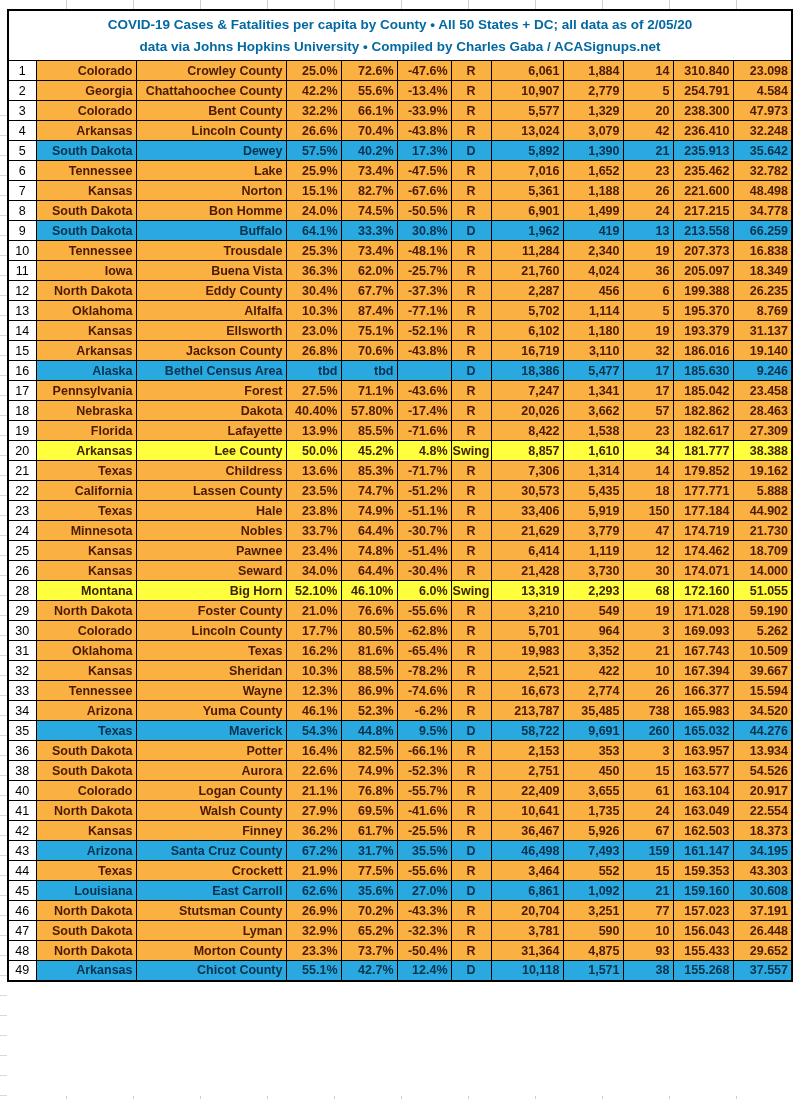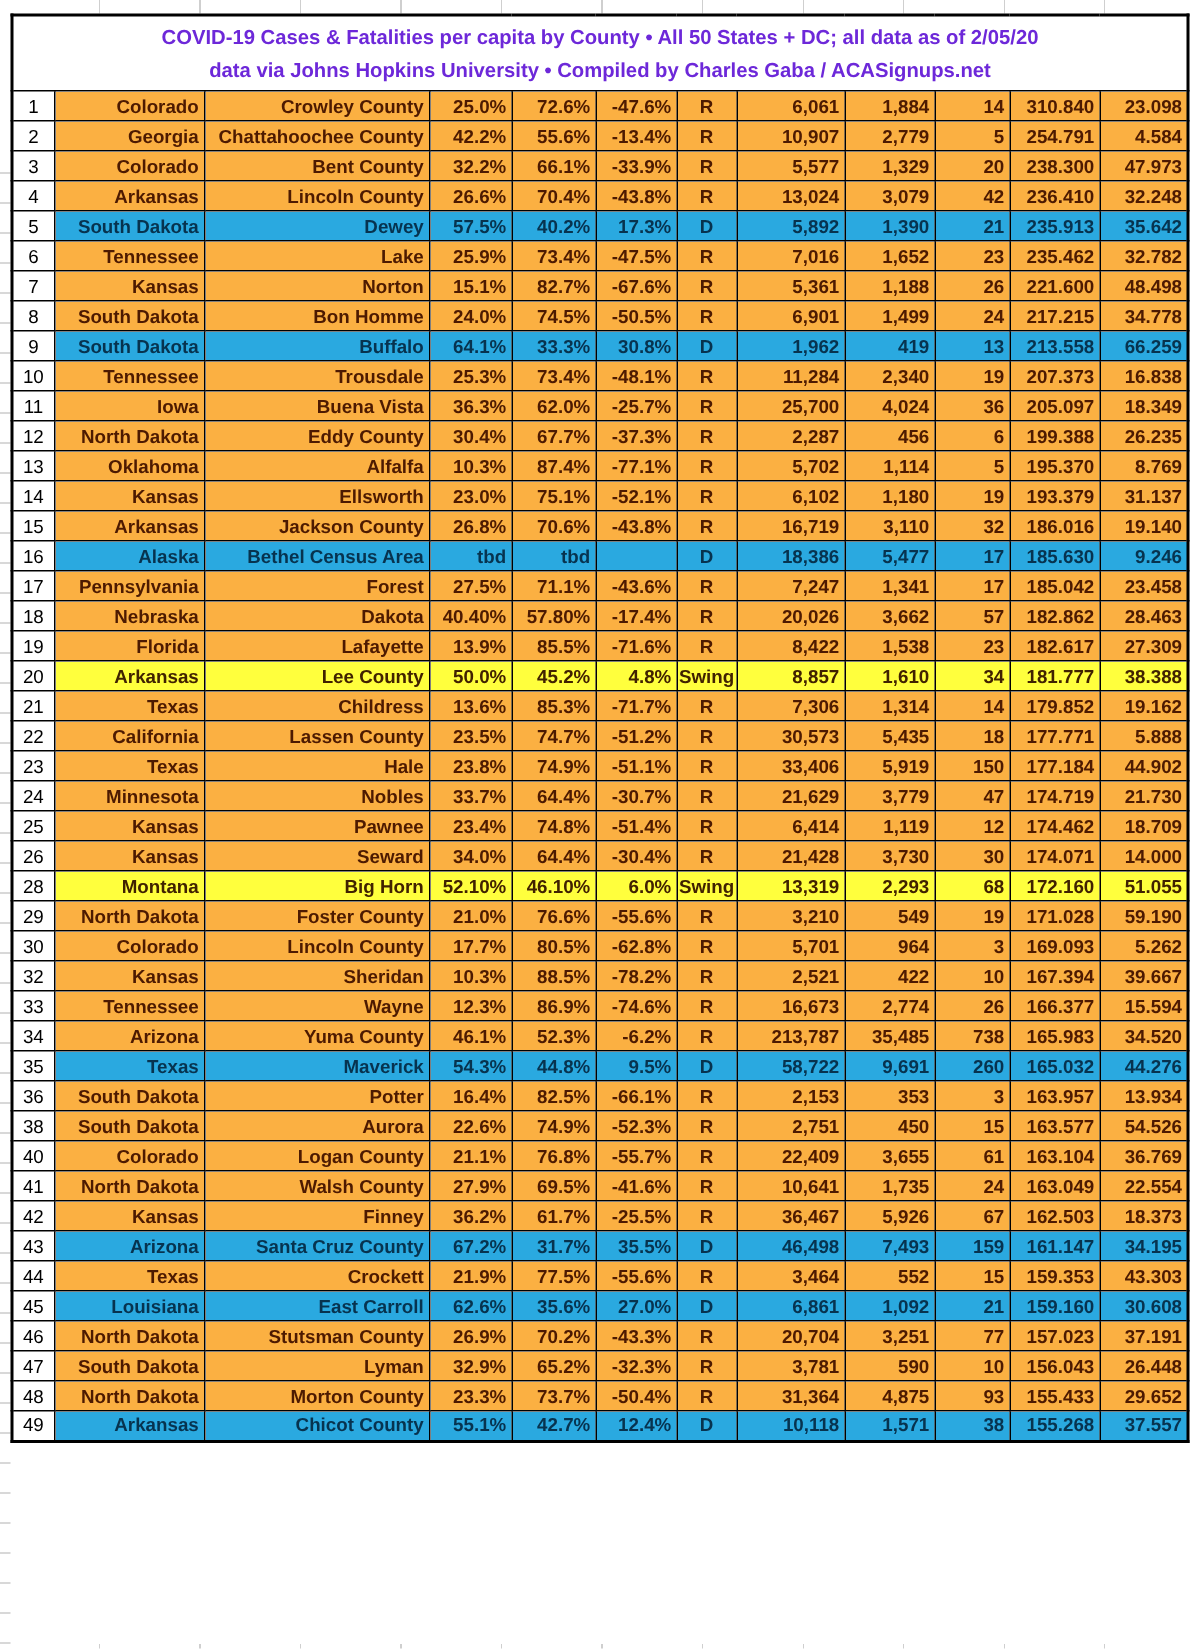--- a/index.html
+++ b/index.html
@@ -25,21 +25,21 @@
     border-collapse:collapse;table-layout:fixed;
     border:2px solid #000;
   }
   col.c-n{width:28px}col.c-state{width:100px}col.c-county{width:150px}
   col.c-biden{width:55px}col.c-trump{width:56px}col.c-diff{width:54px}
   col.c-rd{width:40px}col.c-pop{width:72px}col.c-cases{width:60px}
   col.c-deaths{width:50px}col.c-c1k{width:60px}col.c-d10k{width:59px}
   th,td{border:1px solid #000;overflow:hidden;white-space:nowrap;}
   .title-cell{
     height:47px;background:#fff;text-align:center;vertical-align:middle;
-    font-size:13.5px;font-weight:bold;color:#6d28d9;line-height:1.6;margin-top:47px;
+    font-size:13.5px;font-weight:bold;color:#0369a1;line-height:1.6;margin-top:47px;
   }
   thead th.colhead{
     height:36px;background:#fff;color:#000;text-align:center;vertical-align:middle;
     font-size:12.5px;font-weight:bold;line-height:1.2;white-space:pre-line;
     padding:0 1px;
   }
   tbody tr{height:20px;}
   tbody td{
     font-size:12.5px;font-weight:bold;text-align:right;
     padding:0 3px;vertical-align:middle;
@@ -225,21 +225,21 @@
     <td>16.838</td>
   </tr>
       <tr class="party-r">
     <td class="rownum">11</td>
     <td>Iowa</td>
     <td>Buena Vista</td>
     <td>36.3%</td>
     <td>62.0%</td>
     <td>-25.7%</td>
     <td class="rd">R</td>
-    <td>25,700</td>
+    <td>21,760</td>
     <td>4,024</td>
     <td>36</td>
     <td>205.097</td>
     <td>18.349</td>
   </tr>
       <tr class="party-r">
     <td class="rownum">12</td>
     <td>North Dakota</td>
     <td>Eddy County</td>
     <td>30.4%</td>
@@ -484,20 +484,34 @@
     <td>80.5%</td>
     <td>-62.8%</td>
     <td class="rd">R</td>
     <td>5,701</td>
     <td>964</td>
     <td>3</td>
     <td>169.093</td>
     <td>5.262</td>
   </tr>
       <tr class="party-r">
+    <td class="rownum">31</td>
+    <td>Oklahoma</td>
+    <td>Texas</td>
+    <td>16.2%</td>
+    <td>81.6%</td>
+    <td>-65.4%</td>
+    <td class="rd">R</td>
+    <td>19,983</td>
+    <td>3,352</td>
+    <td>21</td>
+    <td>167.743</td>
+    <td>10.509</td>
+  </tr>
+      <tr class="party-r">
     <td class="rownum">32</td>
     <td>Kansas</td>
     <td>Sheridan</td>
     <td>10.3%</td>
     <td>88.5%</td>
     <td>-78.2%</td>
     <td class="rd">R</td>
     <td>2,521</td>
     <td>422</td>
     <td>10</td>
@@ -579,21 +593,21 @@
     <td>Colorado</td>
     <td>Logan County</td>
     <td>21.1%</td>
     <td>76.8%</td>
     <td>-55.7%</td>
     <td class="rd">R</td>
     <td>22,409</td>
     <td>3,655</td>
     <td>61</td>
     <td>163.104</td>
-    <td>36.769</td>
+    <td>20.917</td>
   </tr>
       <tr class="party-r">
     <td class="rownum">41</td>
     <td>North Dakota</td>
     <td>Walsh County</td>
     <td>27.9%</td>
     <td>69.5%</td>
     <td>-41.6%</td>
     <td class="rd">R</td>
     <td>10,641</td>

